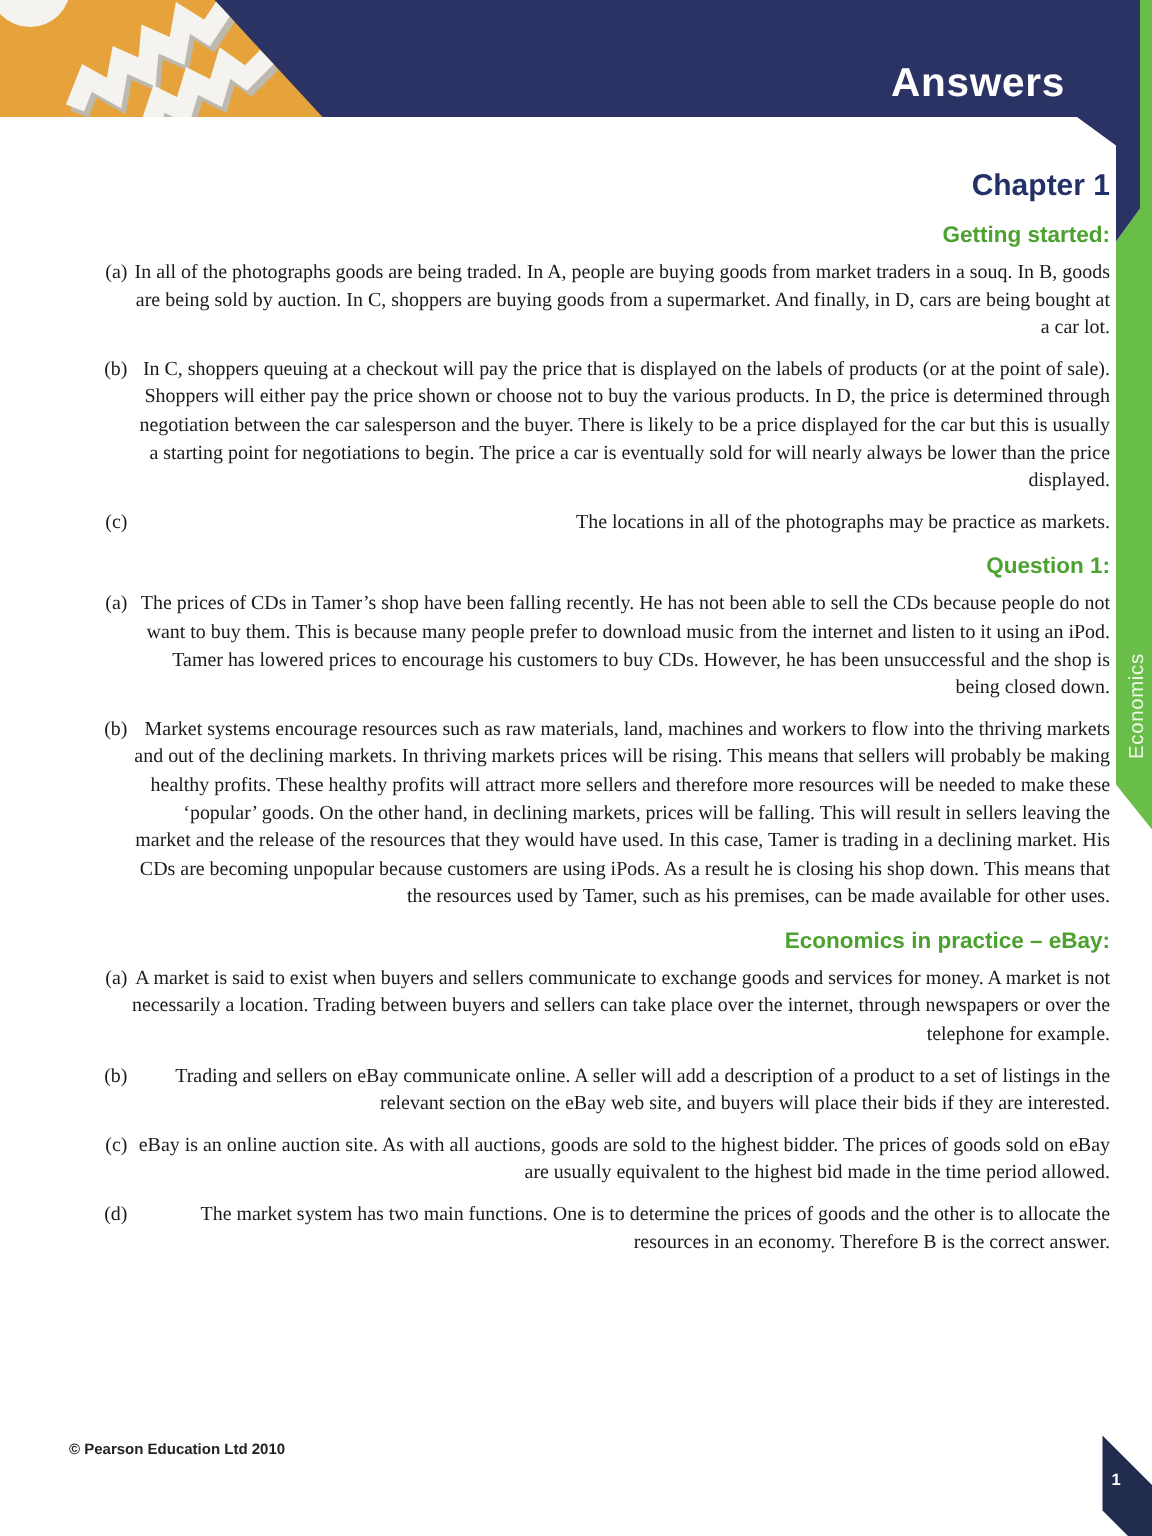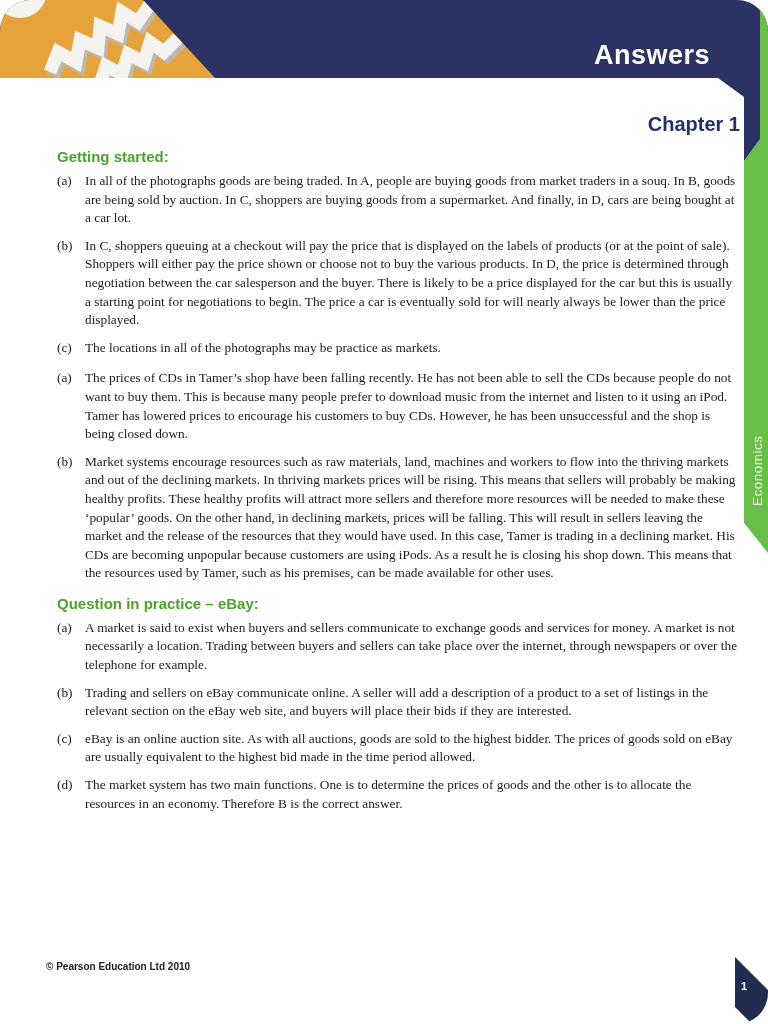--- a/index.html
+++ b/index.html
@@ -3,21 +3,20 @@
 <meta charset="utf-8">
 <style>
   html, body { margin: 0; padding: 0; background: #ffffff; }
   .page {
     position: relative;
     width: 768px;
     height: 1024px;
     background: #ffffff;
     overflow: hidden;
     font-family: "Liberation Serif", serif;
-    border-radius: 31px;
   }
 
   
   .masthead {
     position: absolute;
     left: 0; top: 0;
     width: 768px; height: 78px;
     background: #2a3364;
     z-index: 1;
   }
@@ -64,21 +63,21 @@
   }
   .chapter-title {
     margin: 12px 0 0 0;
     font-family: "Liberation Sans", sans-serif;
     font-weight: 700;
     font-size: 20px;
     line-height: 24px;
     color: #233168;
     text-align: right;
   }
-  .section { margin-top: 12px; }
+  .section { margin-top: 12px; text-align: right; }
   .section-heading {
     margin: 0 0 6px 0;
     font-family: "Liberation Sans", sans-serif;
     font-weight: 700;
     font-size: 15px;
     line-height: 18px;
     color: #4ca22f;
   }
   .qa-item {
     display: flex;
@@ -156,35 +155,36 @@
   </div>
 
   <div class="qa-item">
     <span class="qa-label">(c)</span>
     <span class="qa-text">The locations in all of the photographs may be practice as markets.</span>
   </div>
 </div>
   </section>
 
   <section class="section">
+    <h2 class="section-heading">Question 1:</h2>
     <div class="section-items">
   <div class="qa-item">
     <span class="qa-label">(a)</span>
     <span class="qa-text">The prices of CDs in Tamer’s shop have been falling recently. He has not been able to sell the CDs because people do not want to buy them. This is because many people prefer to download music from the internet and listen to it using an iPod. Tamer has lowered prices to encourage his customers to buy CDs. However, he has been unsuccessful and the shop is being closed down.</span>
   </div>
 
   <div class="qa-item">
     <span class="qa-label">(b)</span>
     <span class="qa-text">Market systems encourage resources such as raw materials, land, machines and workers to flow into the thriving markets and out of the declining markets. In thriving markets prices will be rising. This means that sellers will probably be making healthy profits. These healthy profits will attract more sellers and therefore more resources will be needed to make these ‘popular’ goods. On the other hand, in declining markets, prices will be falling. This will result in sellers leaving the market and the release of the resources that they would have used. In this case, Tamer is trading in a declining market. His CDs are becoming unpopular because customers are using iPods. As a result he is closing his shop down. This means that the resources used by Tamer, such as his premises, can be made available for other uses.</span>
   </div>
 </div>
   </section>
 
   <section class="section">
-    <h2 class="section-heading">Question in practice – eBay:</h2>
+    <h2 class="section-heading">Economics in practice – eBay:</h2>
     <div class="section-items">
   <div class="qa-item">
     <span class="qa-label">(a)</span>
     <span class="qa-text">A market is said to exist when buyers and sellers communicate to exchange goods and services for money. A market is not necessarily a location. Trading between buyers and sellers can take place over the internet, through newspapers or over the telephone for example.</span>
   </div>
 
   <div class="qa-item">
     <span class="qa-label">(b)</span>
     <span class="qa-text">Trading and sellers on eBay communicate online. A seller will add a description of a product to a set of listings in the relevant section on the eBay web site, and buyers will place their bids if they are interested.</span>
   </div>

